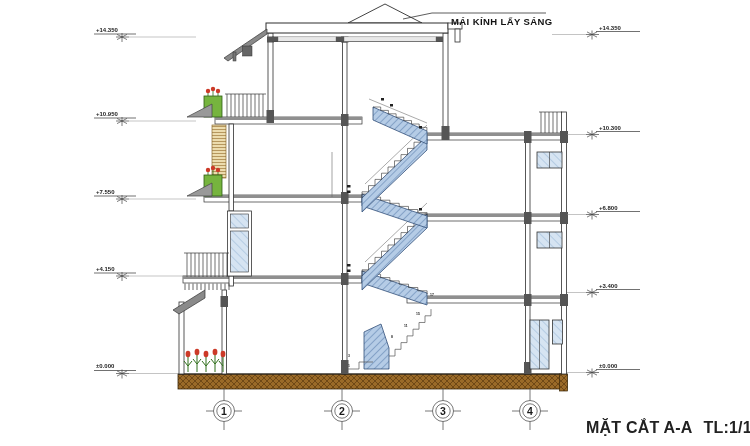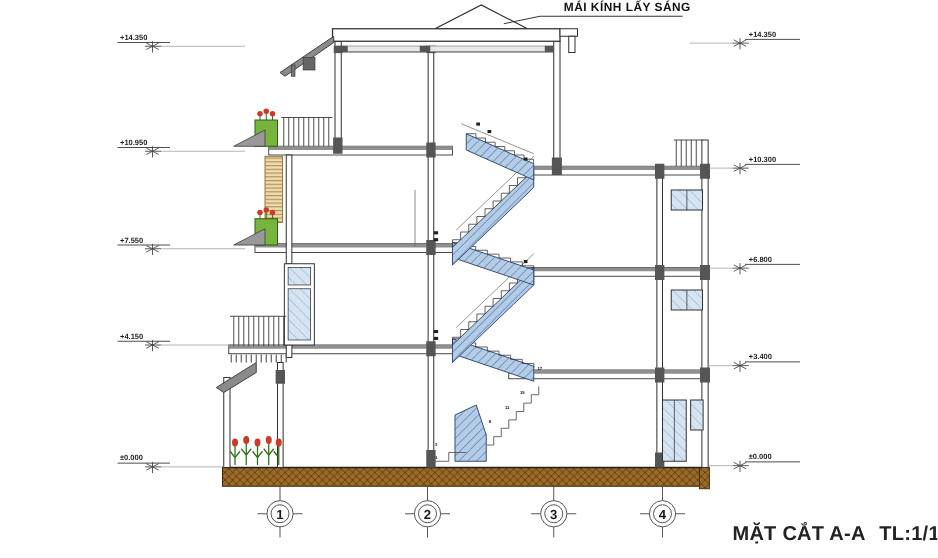--- a/index.html
+++ b/index.html
@@ -3,21 +3,21 @@
 <meta charset="utf-8">
 <style>
   html,body{margin:0;padding:0;background:#ffffff;}
   .canvas{position:relative;width:750px;height:446px;background:#ffffff;overflow:hidden;
           font-family:"Liberation Sans",sans-serif;}
   .canvas svg{position:absolute;left:0;top:0;}
   svg text{font-family:"Liberation Sans",sans-serif;fill:#1a1a1a;}
   .lvl-label{font-size:6px;font-weight:bold;}
   .grid-num{font-size:10.5px;font-weight:bold;text-anchor:middle;}
   .step-num{font-size:3.4px;font-weight:bold;}
-  .roof-label{position:absolute;left:451px;top:1px;font-size:9.5px;font-weight:bold;
+  .roof-label{position:absolute;left:451px;top:16px;font-size:9.5px;font-weight:bold;
               color:#111;letter-spacing:.4px;white-space:nowrap;}
   .title-block{position:absolute;left:586px;top:419px;font-size:16px;font-weight:bold;
                color:#222;white-space:nowrap;letter-spacing:.2px;}
   .title-block .scale{margin-left:11px;font-weight:bold;}
 </style>
 </head>
 <body>
 
 <div class="canvas">
 <svg width="750" height="446" viewBox="0 0 750 446">

